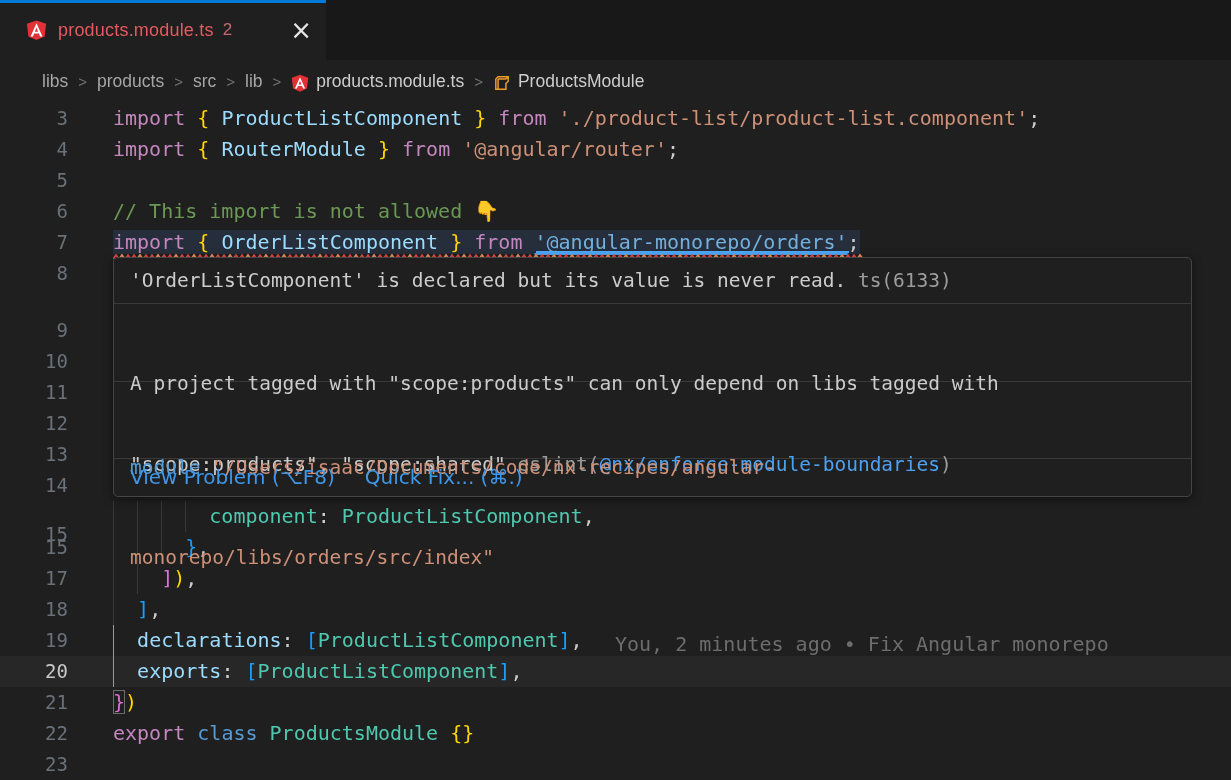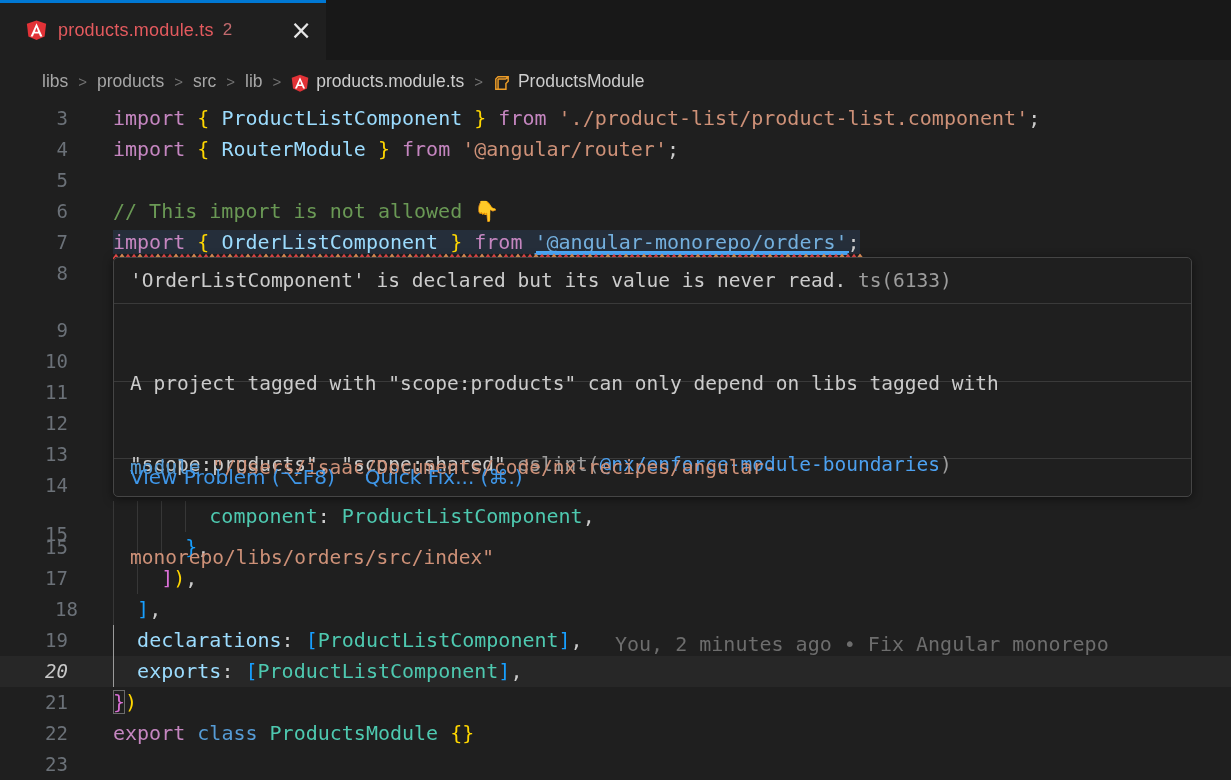--- a/index.html
+++ b/index.html
@@ -35,21 +35,21 @@
   .crumb-bright { color:#cdcdcd; }
   .crumb-icon { width:18px; height:18px; margin-right:-2px; position:relative; top:1px; }
 
   
   .editor { position:absolute; top:103px; left:0; width:1231px; height:677px;
     font-family:"DejaVu Sans Mono", monospace; font-size:20px; }
   .cur-line { position:absolute; left:0; top:553px; width:1231px; height:31px;
     background:rgba(255,255,255,0.04); }
   .ln { position:absolute; left:0; width:68px; height:31px; line-height:31px;
     text-align:right; color:#6b7178; font-size:19px; cursor:pointer; }
-  .ln.ln-active { color:#c8c8c8;font-style:italic; }
+  .ln.ln-active { color:#c8c8c8; }
   .code-row { position:absolute; left:113px; height:31px; line-height:31px;
     white-space:pre; cursor:text; }
 
   
   .tk-kw   { color:#c586c0; }
   .tk-kwb  { color:#569cd6; }
   .tk-ident{ color:#9cdcfe; }
   .tk-prop { color:#9cdcfe; }
   .tk-cls  { color:#4ec9b0; }
   .tk-str  { color:#ce9178; }
@@ -147,21 +147,21 @@
       <div class="ln" style="top: 155px;">8</div>
       <div class="ln" style="top: 212px;">9</div>
       <div class="ln" style="top: 243px;">10</div>
       <div class="ln" style="top: 274px;">11</div>
       <div class="ln" style="top: 305px;">12</div>
       <div class="ln" style="top: 336px;">13</div>
       <div class="ln" style="top: 367px;">14</div>
       <div class="ln" style="top: 376px; margin-top: 40px;">15</div>
       <div class="ln" style="top: 429px;">15</div>
       <div class="ln" style="top: 460px;">17</div>
-      <div class="ln" style="top: 491px; margin-left: 10px;">18</div>
+      <div class="ln" style="top: 491px;">18</div>
       <div class="ln" style="top: 522px;">19</div>
       <div class="ln ln-active" style="top: 553px;">20</div>
       <div class="ln" style="top: 584px;">21</div>
       <div class="ln" style="top: 615px;">22</div>
       <div class="ln" style="top: 646px;">23</div>
     </div>
   <div id="code-lines">
       <div class="code-row" style="top: 0px;"><span><span class="tk-kw">import</span><span class="tk-fg"> </span><span class="tk-b1">{</span><span class="tk-fg"> </span><span class="tk-ident">ProductListComponent</span><span class="tk-fg"> </span><span class="tk-b1">}</span><span class="tk-fg"> </span><span class="tk-kw">from</span><span class="tk-fg"> </span><span class="tk-str">'./product-list/product-list.component'</span><span class="tk-fg">;</span></span></div>
       <div class="code-row" style="top: 31px;"><span><span class="tk-kw">import</span><span class="tk-fg"> </span><span class="tk-b1">{</span><span class="tk-fg"> </span><span class="tk-ident">RouterModule</span><span class="tk-fg"> </span><span class="tk-b1">}</span><span class="tk-fg"> </span><span class="tk-kw">from</span><span class="tk-fg"> </span><span class="tk-str">'@angular/router'</span><span class="tk-fg">;</span></span></div>
       <div class="code-row" style="top: 93px;"><span><span class="tk-cmt">// This import is not allowed </span><span class="tk-emoji">👇</span></span></div>

